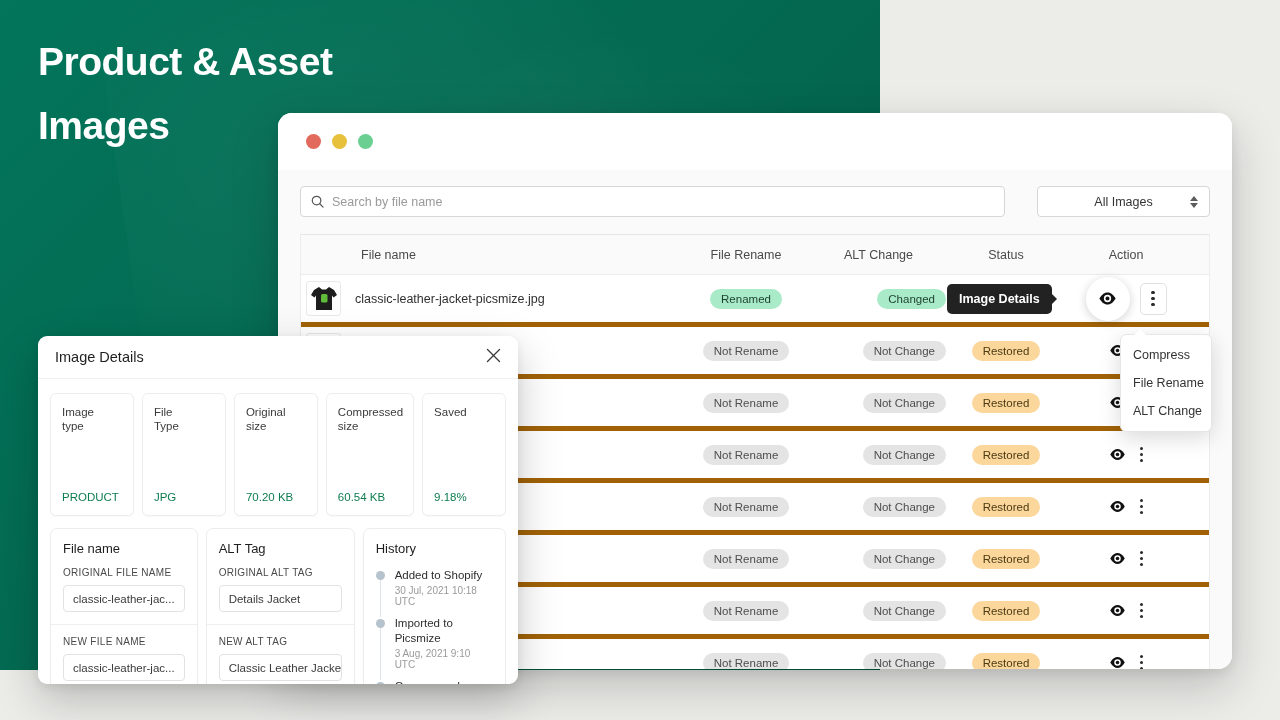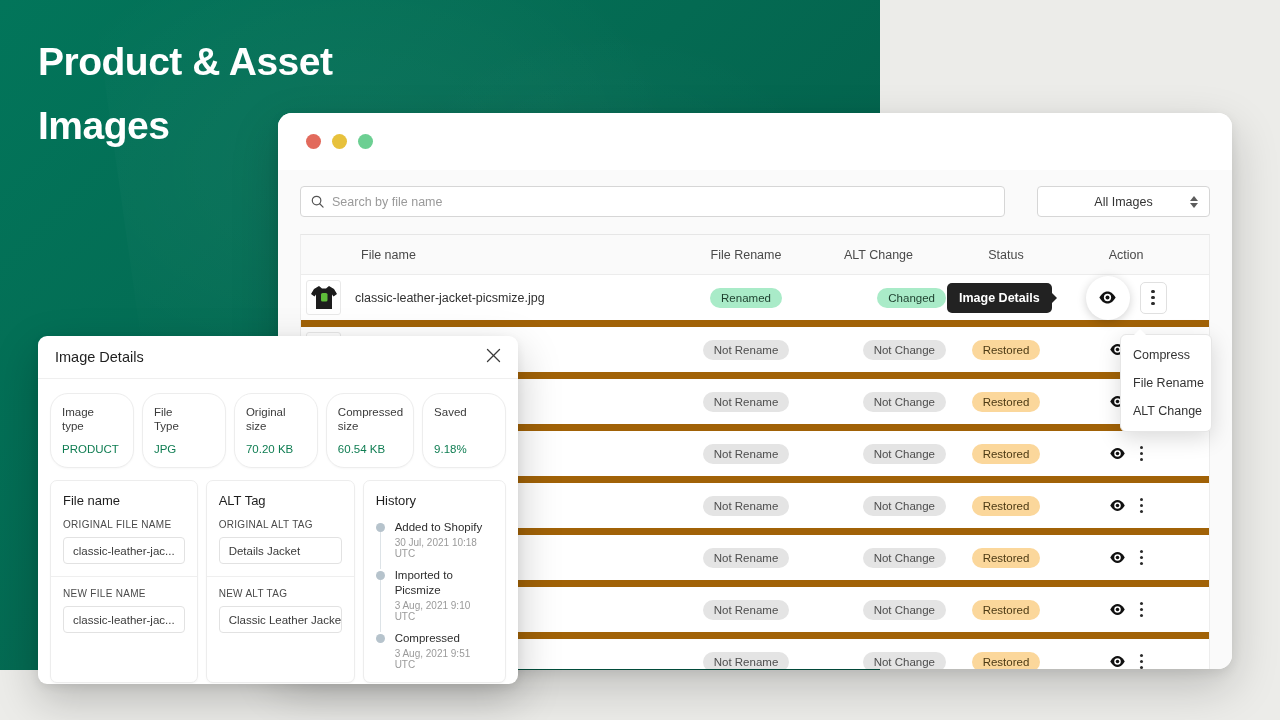--- a/index.html
+++ b/index.html
@@ -84,21 +84,21 @@
     font-size:12.5px; color:#4a4a4a;
   }
   .th-file { width:380px; padding-left:60px; }
   .th-rename { width:130px; text-align:center; }
   .th-alt { width:135px; text-align:center; }
   .th-status { width:120px; text-align:center; }
   .th-action { width:120px; text-align:center; }
 
   .trow {
     display:flex; align-items:center; height:52px;
-    border-bottom:7px solid #a16207; background:#ffffff;
+    border-bottom:5px solid #a16207; background:#ffffff;
   }
   .td-file { width:380px; display:flex; align-items:center; gap:14px; padding-left:5px; }
   .thumb {
     width:35px; height:35px; border:1px solid #e9e9e9; border-radius:3px;
     background:#ffffff; position:relative; overflow:hidden; flex:none;
   }
   .shirt { position:absolute; left:50%; top:50%; transform:translate(-50%,-50%); }
   .fname { font-size:12.5px; color:#303030; white-space:nowrap; }
   .td-rename { width:130px; display:flex; justify-content:center; }
   .td-alt { width:135px; display:flex; justify-content:flex-end; }
@@ -166,24 +166,25 @@
   }
   #panel-head {
     height:43px; display:flex; align-items:center; justify-content:space-between;
     padding:0 17px 0 17px; border-bottom:1px solid #efefef;
   }
   #panel-title { font-size:14.5px; color:#1f1f1f; }
   #panel-close { cursor:pointer; }
 
   #stats-row { display:flex; gap:8px; padding:14px 12px 12px 12px; }
   .stat-card {
-    background:#ffffff; border:1px solid #ededed; border-radius:18px;
+    background:#ffffff; border:1px solid #ededed; border-radius:6px;
     padding:11px 10px 12px 11px; min-height:68px; flex:1;
     display:flex; flex-direction:column; justify-content:space-between;
     box-shadow:0 1px 2px rgba(0,0,0,0.03);
+    gap:48px;
   }
   .stat-label { font-size:11.5px; color:#3b3b3b; line-height:14px; }
   .stat-value { font-size:11.5px; color:#0f7d52; margin-top:10px; }
 
   #cards-row { display:flex; gap:8px; padding:0 12px 12px 12px; }
   .info-card {
     background:#ffffff; border:1px solid #ededed; border-radius:7px;
     box-shadow:0 1px 2px rgba(0,0,0,0.03);
   }
   .info-card.filename { width:150px; }

